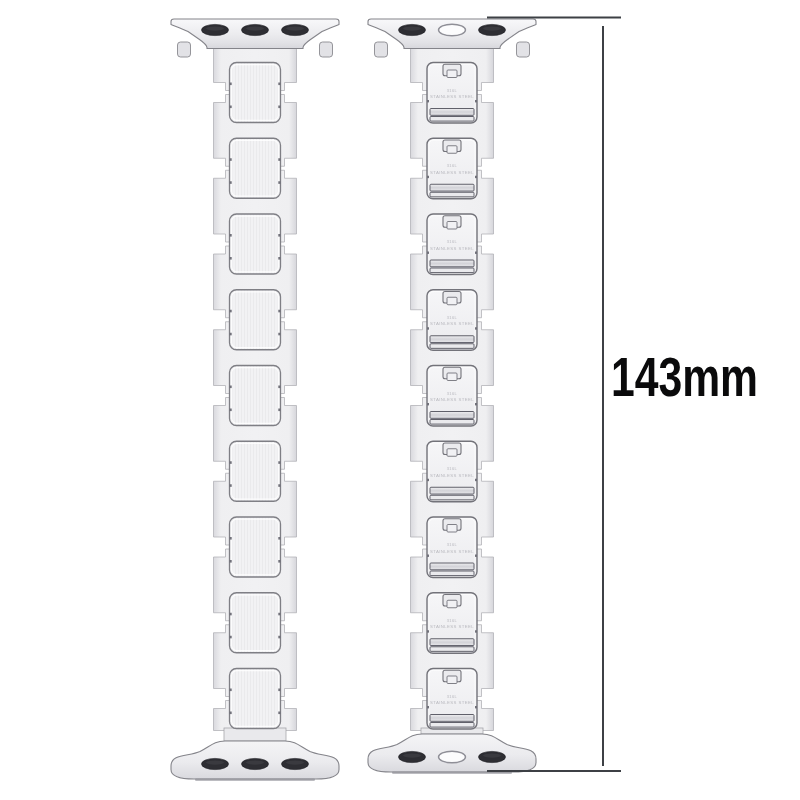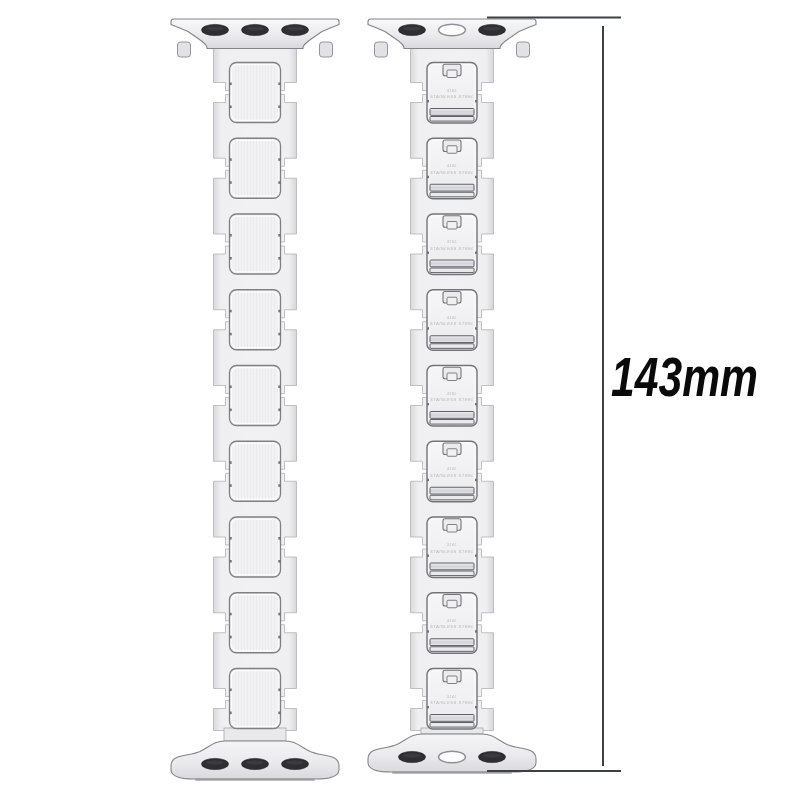--- a/index.html
+++ b/index.html
@@ -1,16 +1,16 @@
 <!DOCTYPE html>
 <html><head>
 <meta charset="utf-8">
 <style>
   html,body{margin:0;padding:0;width:800px;height:800px;overflow:hidden;background:#ffffff;}
-  .stage{position:relative;width:800px;height:800px;background:#ffffff;font-style:italic;}
+  .stage{position:relative;width:800px;height:800px;background:#ffffff;}
   svg text{font-family:"Liberation Sans","DejaVu Sans",sans-serif;}
 </style>
 </head>
 <body>
 
 <div class="stage">
   <svg id="scene" width="800" height="800" viewBox="0 0 800 800">
 <defs>
   <pattern id="brush" width="3" height="6" patternUnits="userSpaceOnUse">
     <rect width="3" height="6" fill="#f2f2f4"></rect>

